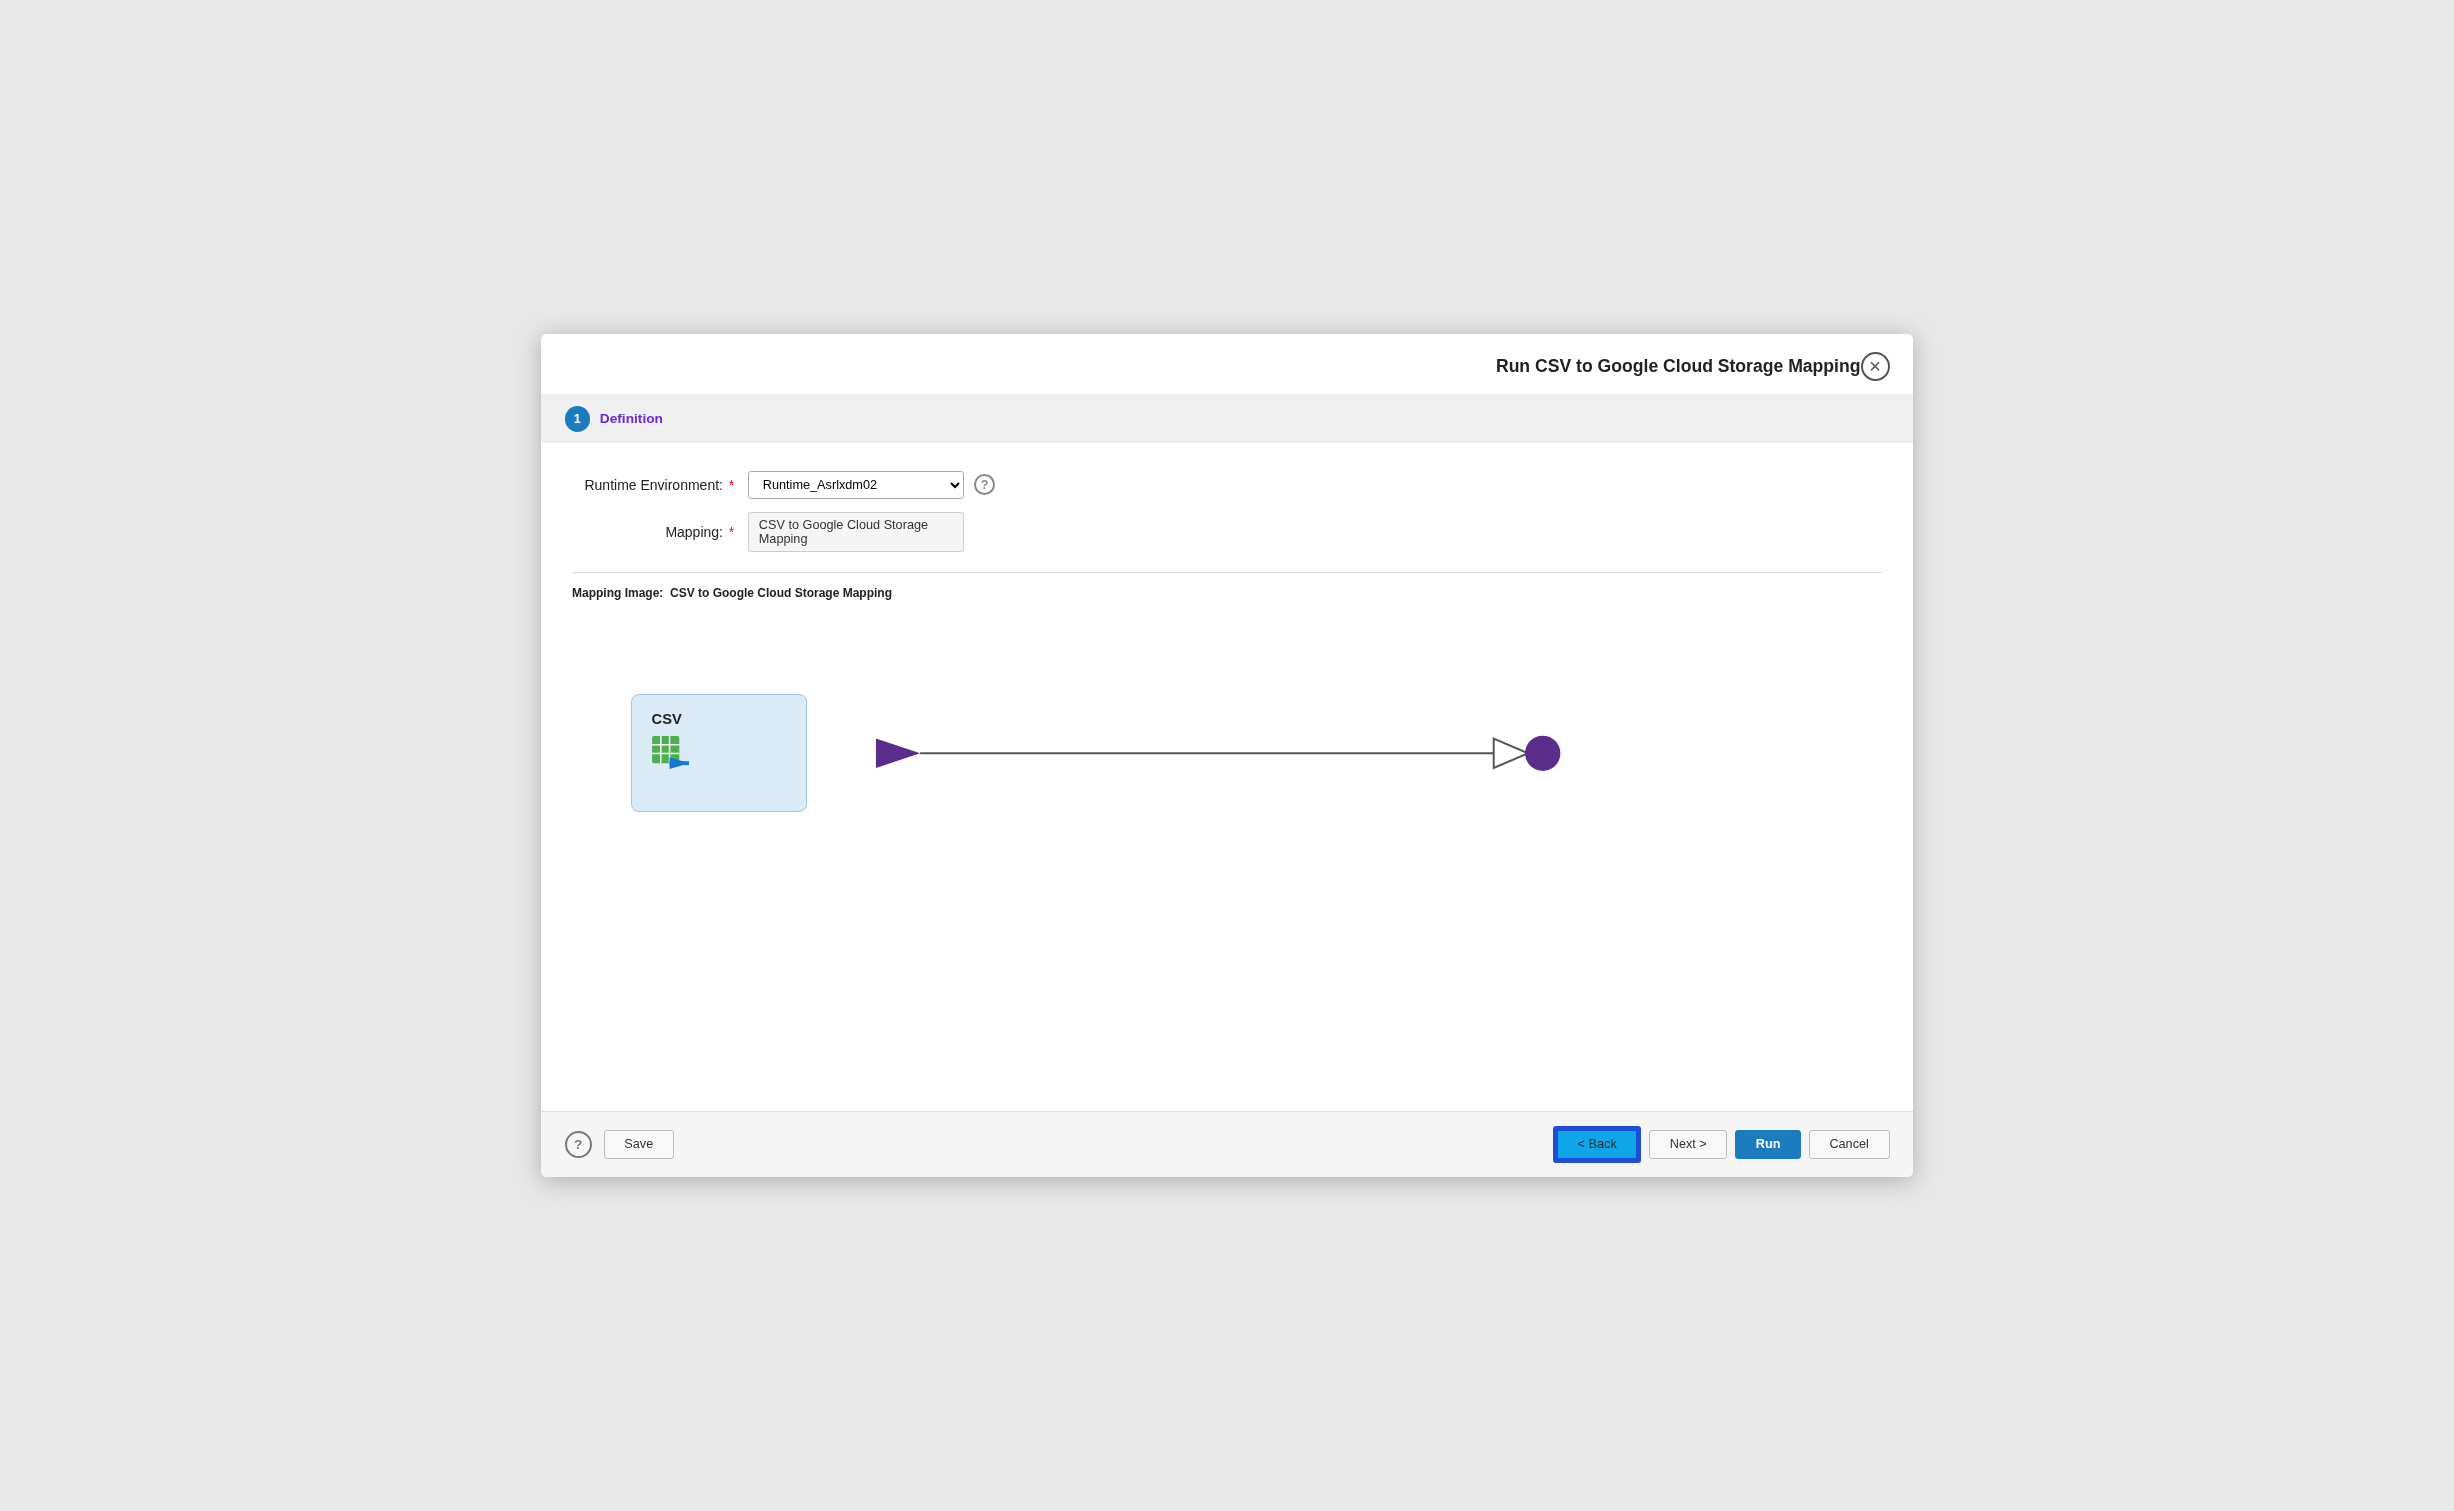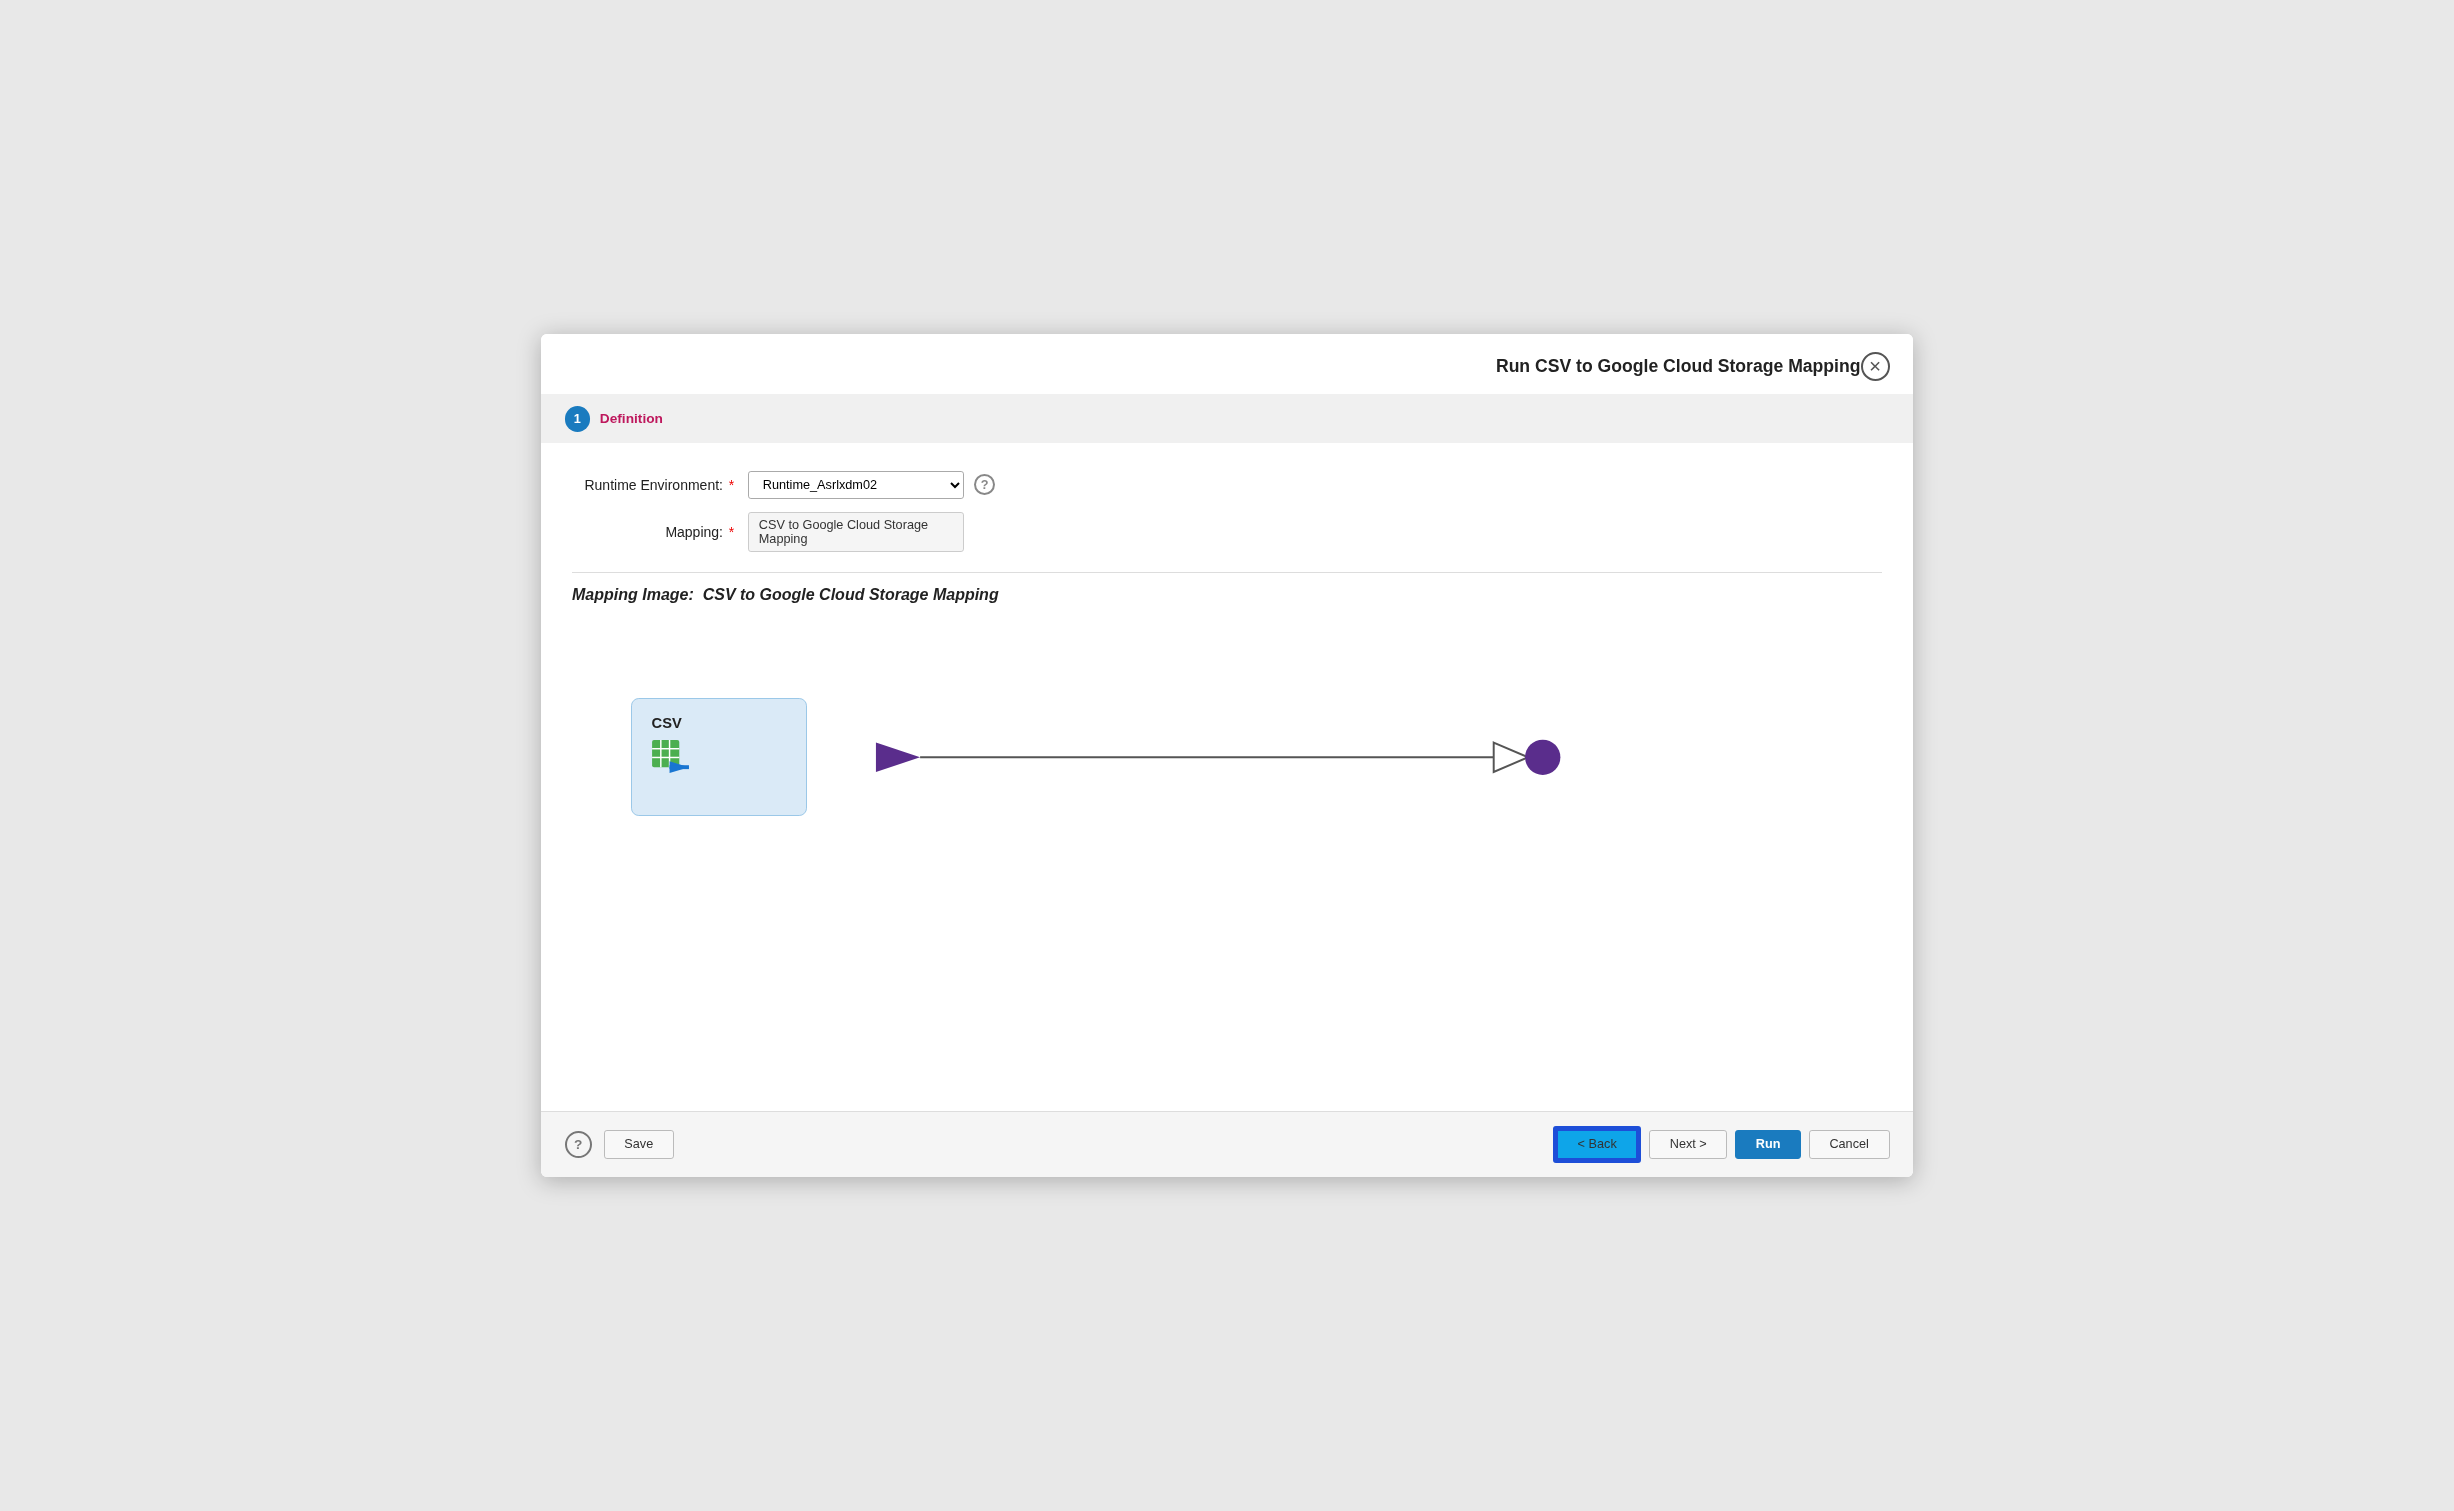--- a/index.html
+++ b/index.html
@@ -65,21 +65,21 @@
       display: flex;
       align-items: center;
       justify-content: center;
       font-size: 12.7px;
       font-weight: bold;
       margin-right: 9.8px;
     }
     .step-label {
       font-weight: 700;
       font-size: 13.7px;
-      color: #be185d;
+      color: #6d28d9;
     }
 
     .dialog-body {
       flex: 1;
       padding: 27.4px 31px 15.7px 31px;
       background: #fff;
       overflow-y: auto;
     }
 
     .form-row {
@@ -137,24 +137,23 @@
       color: #333;
     }
 
     .mapping-image-section {
       margin-top: 19.6px;
       border-top: 1px solid #ddd;
       padding-top: 13.7px;
     }
     .mapping-image-title {
       font-weight: 700;
-      font-size: 16px;
+      font-size: 12px;
       color: #222;
       margin-bottom: 12px;
-      font-style: italic;
     }
 
     .canvas-area {
       width: 100%;
       min-height: 372px;
       background: #fff;
       position: relative;
       margin-top: 15.7px;
       overflow: hidden;
     }

